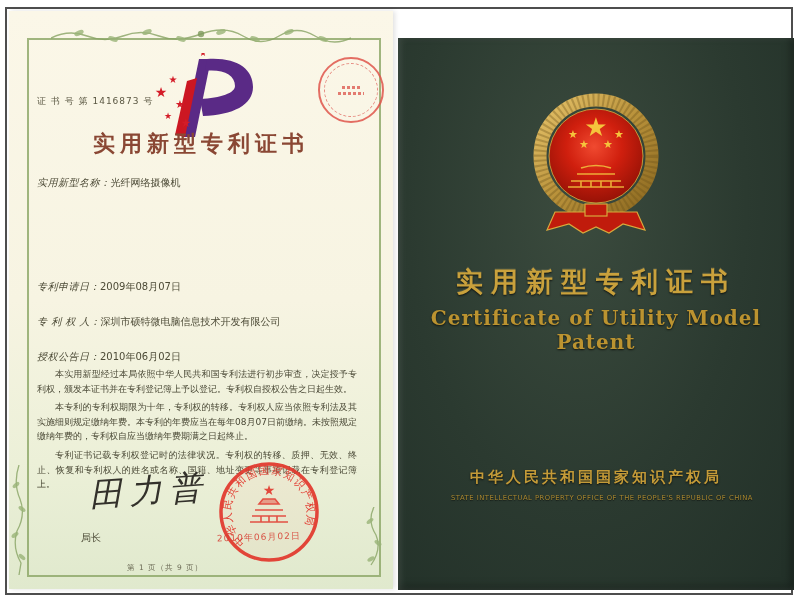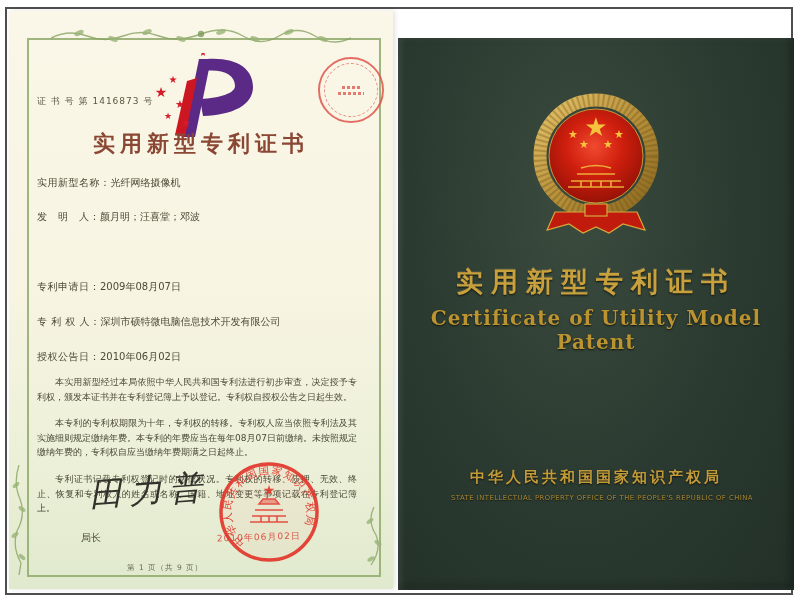--- a/index.html
+++ b/index.html
@@ -19,23 +19,23 @@
          border:2px solid #e0564c;opacity:.85;}
   .stamp-inner{position:absolute;inset:4px;border:1px dashed #e2756c;border-radius:50%;}
   .stamp-row{width:26px;height:3px;margin:3px auto 0;
              background:repeating-linear-gradient(90deg,#e0665c 0 3px,transparent 3px 5px);}
   .stamp-row:first-child{margin-top:22px;width:18px;}
   .logo-svg{position:absolute;left:128px;top:42px;}
   .cert-title{position:absolute;left:0;right:0;top:118px;text-align:center;
               font-family:"DejaVu Serif","Liberation Serif",serif;font-weight:bold;
               font-size:22px;letter-spacing:5px;color:#8a4734;}
   .field{position:absolute;left:28px;font-size:10px;color:#4c4a36;white-space:nowrap;}
-  .field .lab{letter-spacing:.5px;}
+  .field .lab{letter-spacing:.5px;font-style:italic;}
   .body-text{position:absolute;left:28px;right:36px;top:352px;}
-  .body-text p{margin:12px 0 2px 0;font-size:9px;line-height:14.6px;text-indent:2em;
+  .body-text p{margin:4px 0 2px 0;font-size:9px;line-height:14.6px;text-indent:2em;
                text-align:justify;color:#4a4936;}
   .commissioner{position:absolute;left:40px;top:520px;font-size:10px;color:#4c4a36;margin-left:32px;}
   .signature{position:absolute;left:80px;top:458px;font-size:33px;color:#33312b;
              font-family:"DejaVu Serif","Liberation Serif",serif;font-style:italic;
              letter-spacing:7px;transform:rotate(-4deg);}
   .seal-svg{position:absolute;left:205px;top:446px;}
   .seal-date{position:absolute;left:208px;top:520px;font-size:9px;color:rgba(214,58,46,.85);
              letter-spacing:1px;transform:rotate(-2deg);}
   .page-footer{position:absolute;left:118px;top:552px;font-size:7.5px;color:#6b6a55;
                letter-spacing:1px;}
@@ -127,23 +127,20 @@
           <text x="49" y="74" font-size="12">★</text>
           <text x="66" y="3" font-size="9">★</text>
         </g>
       </svg>
 
       <div class="cert-title">实用新型专利证书</div>
 
       <div class="field" style="top:165px">
         <span class="lab">实用新型名称：</span><span>光纤网络摄像机</span>
       </div>
-      <div class="field" style="top:199px">
-        <span class="lab">发　明　人：</span><span>颜月明；汪喜堂；邓波</span>
-      </div>
       <div class="field" style="top:269px">
         <span class="lab">专利申请日：</span><span>2009年08月07日</span>
       </div>
       <div class="field" style="top:304px">
         <span class="lab">专 利 权 人：</span><span>深圳市硕特微电脑信息技术开发有限公司</span>
       </div>
       <div class="field" style="top:339px">
         <span class="lab">授权公告日：</span><span>2010年06月02日</span>
       </div>
 

